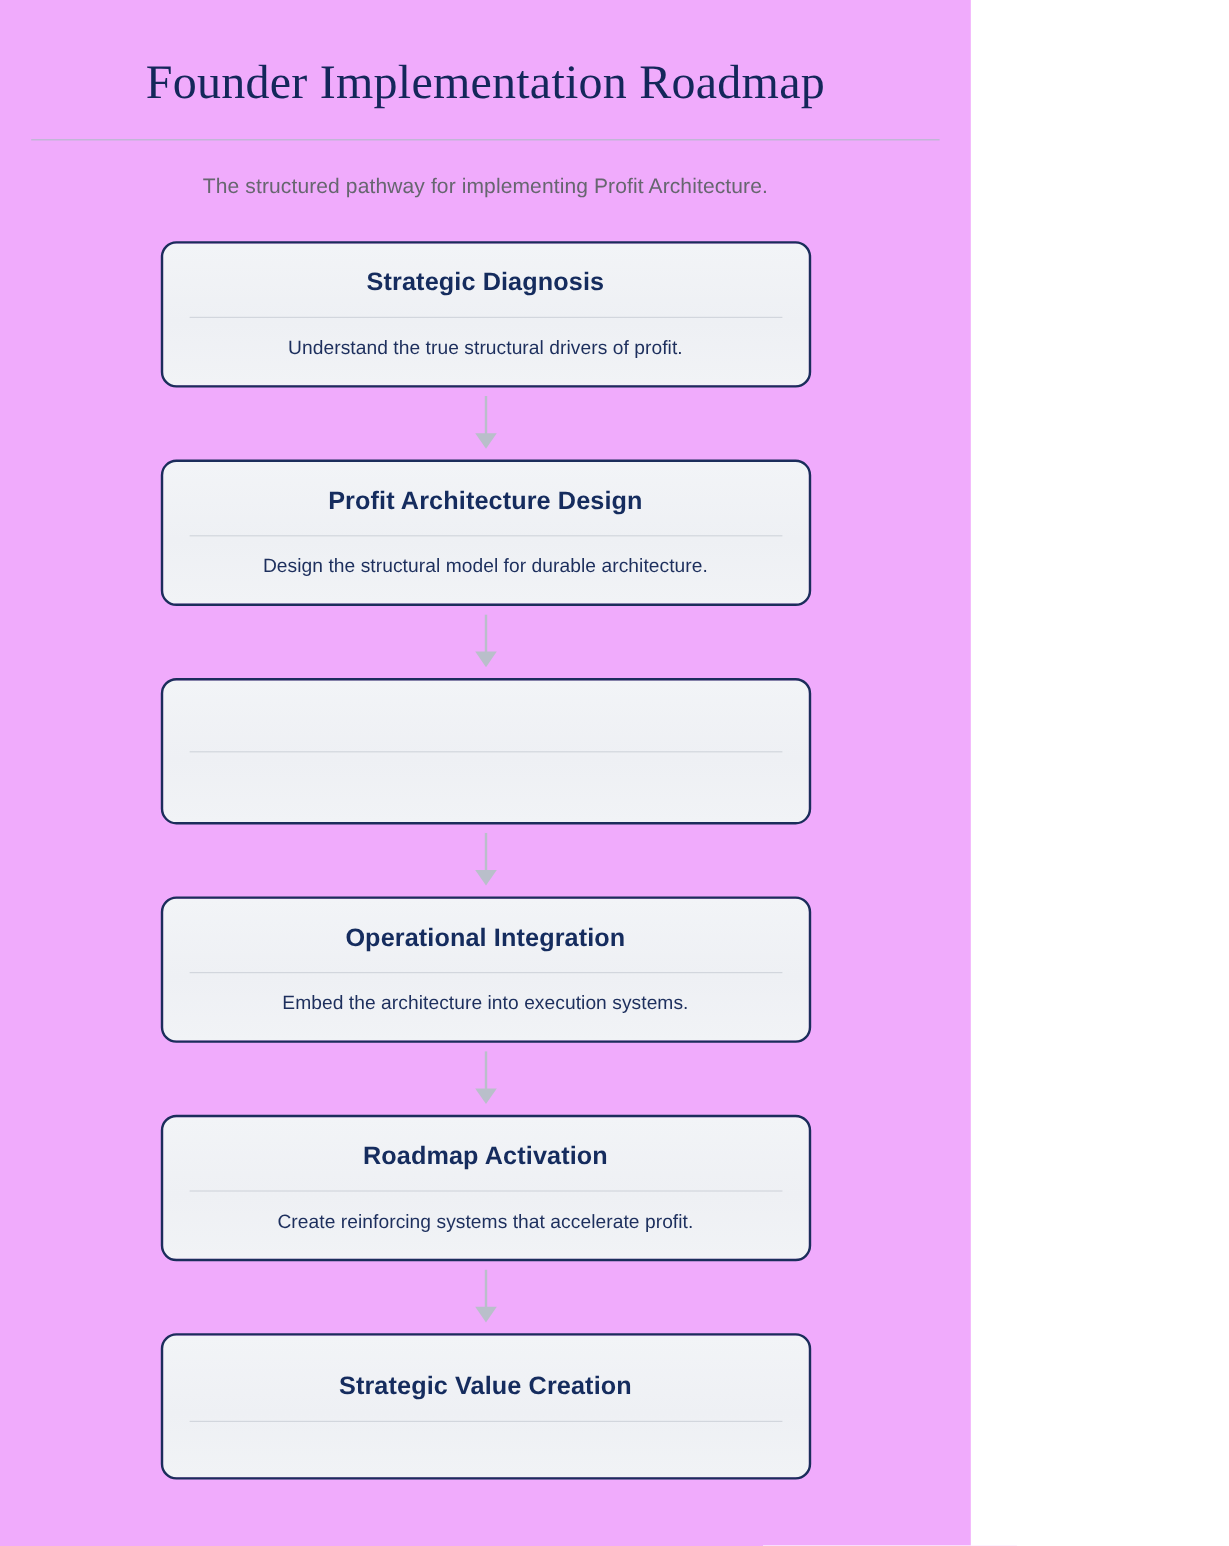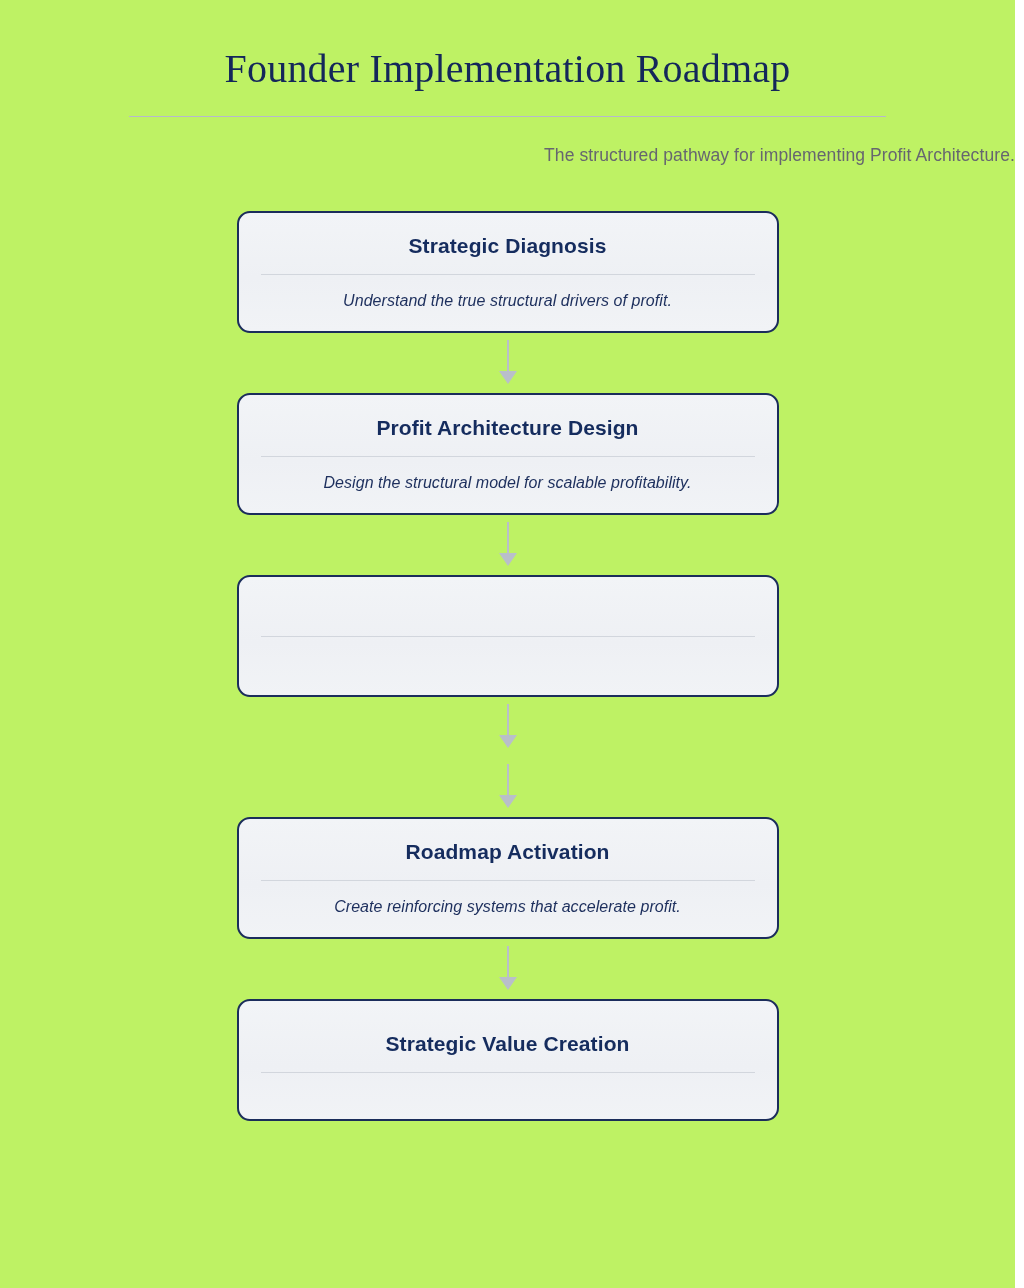--- a/index.html
+++ b/index.html
@@ -10,23 +10,23 @@
     background: #ffffff;
   }
 
   body {
     font-family: "Liberation Sans", sans-serif;
     -webkit-font-smoothing: antialiased;
   }
 
   .page {
     position: relative;
-    width: 1015px;
+    width: 809px;
     height: 1288px;
-    background: #bef264;
+    background: #f0abfc;
     overflow: hidden;
   }
 
   
   .header {
     padding-top: 46px;
   }
 
   .page-title {
     font-family: "Liberation Serif", "DejaVu Serif", serif;
@@ -44,27 +44,27 @@
     margin: 24px auto 0 auto;
     background: #b6b8cd;
   }
 
   .page-subtitle {
     margin-top: 28px;
     font-family: "Liberation Sans", sans-serif;
     font-size: 17.5px;
     font-weight: 400;
     color: #66666f;
-    text-align: right;
+    text-align: center;
     letter-spacing: 0.1px;
   }
 
   
   .flow {
-    margin-top: 45px;
+    margin-top: 35px;
     display: flex;
     flex-direction: column;
     align-items: center;
   }
 
   .step-card {
     position: relative;
     width: 542px;
     height: 122px;
     border: 2px solid #1b2d5b;
@@ -91,21 +91,20 @@
     width: 100%;
     max-width: 498px;
     height: 1px;
     background: #d2d6dd;
     margin: 16px 0 16px 0;
   }
 
   .step-desc {
     font-family: "Liberation Sans", sans-serif;
     font-size: 16px;
-    font-style: italic;
     font-weight: 400;
     color: #1d2f5d;
     text-align: center;
     letter-spacing: 0.05px;
     line-height: 1.25;
   }
 
   
   .connector {
     width: 542px;
@@ -138,36 +137,41 @@
       </div>
       <div class="connector">
         <svg width="26" height="46" viewBox="0 0 26 46">
           <rect x="12" y="0" width="2" height="33" fill="#b9bfca"></rect>
           <polygon points="4,31 22,31 13,44" fill="#b9bfca"></polygon>
         </svg>
       </div>
       <div class="step-card">
         <div class="step-title">Profit Architecture Design</div>
         <div class="step-divider"></div>
-        <div class="step-desc">Design the structural model for scalable profitability.</div>
+        <div class="step-desc">Design the structural model for durable architecture.</div>
       </div>
       <div class="connector">
         <svg width="26" height="46" viewBox="0 0 26 46">
           <rect x="12" y="0" width="2" height="33" fill="#b9bfca"></rect>
           <polygon points="4,31 22,31 13,44" fill="#b9bfca"></polygon>
         </svg>
       </div>
       <div class="step-card">
         <div class="step-divider"></div>
       </div>
       <div class="connector">
         <svg width="26" height="46" viewBox="0 0 26 46">
           <rect x="12" y="0" width="2" height="33" fill="#b9bfca"></rect>
           <polygon points="4,31 22,31 13,44" fill="#b9bfca"></polygon>
         </svg>
+      </div>
+      <div class="step-card">
+        <div class="step-title">Operational Integration</div>
+        <div class="step-divider"></div>
+        <div class="step-desc">Embed the architecture into execution systems.</div>
       </div>
       <div class="connector">
         <svg width="26" height="46" viewBox="0 0 26 46">
           <rect x="12" y="0" width="2" height="33" fill="#b9bfca"></rect>
           <polygon points="4,31 22,31 13,44" fill="#b9bfca"></polygon>
         </svg>
       </div>
       <div class="step-card">
         <div class="step-title">Roadmap Activation</div>
         <div class="step-divider"></div>

